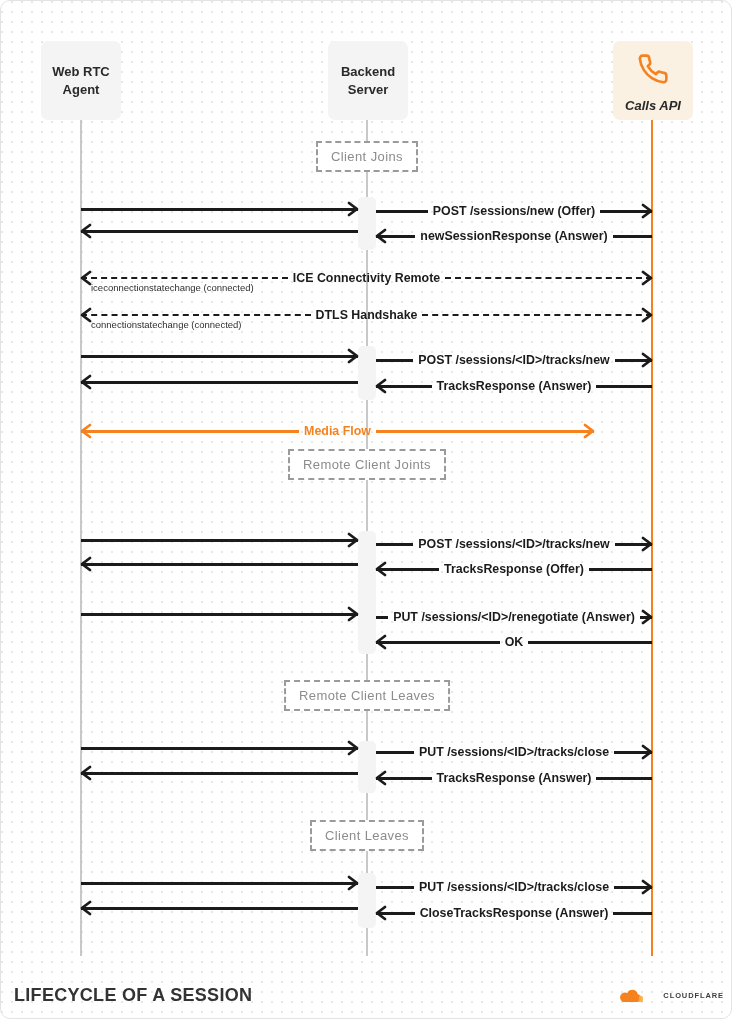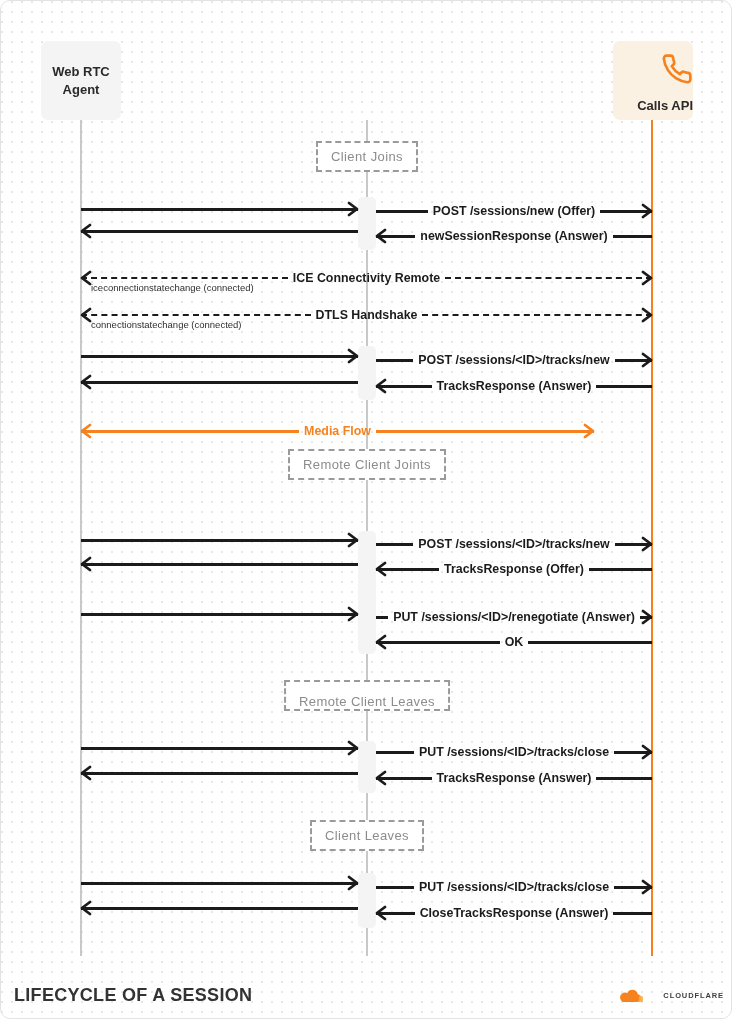--- a/index.html
+++ b/index.html
@@ -7,28 +7,28 @@
     position:relative;width:732px;height:1019px;box-sizing:border-box;
     border:1px solid #e3e3e4;border-radius:10px;overflow:hidden;
     background-color:#ffffff;
     background-image:radial-gradient(#e7e7e8 1.2px, transparent 1.45px);
     background-size:10px 10px;background-position:6px 6px;
     font-family:"Liberation Sans", sans-serif;
   }
   
   .actor{
     position:absolute;top:40px;width:80px;height:79px;border-radius:7px;
-    background:#f4f4f5;display:flex;flex-direction:column;align-items:flex-end;justify-content:center;
+    background:#f4f4f5;display:flex;flex-direction:column;align-items:center;justify-content:center;
     font-weight:bold;font-size:13px;line-height:1.35;color:#2a2a2a;text-align:center;z-index:6;
   }
   .actor.agent{left:40px;}
   .actor.backend{left:327px;}
   .actor.calls{left:612px;background:#fbf1e2;justify-content:flex-start;padding-top:10px;box-sizing:border-box;}
   .actor.calls .phone{margin-top:2px;}
-  .actor.calls .lbl{margin-top:7px;}
+  .actor.calls .lbl{margin-top:7px;font-style:italic;}
   
   .lifeline{position:absolute;top:119px;width:2px;height:836px;z-index:1;}
   .lifeline.gray{background:#c8c8c9;}
   .lifeline.accent{background:#f6821f;}
   .ll-agent{left:79px;} .ll-backend{left:365px;} .ll-calls{left:650px;}
   
   .activation{position:absolute;left:357px;width:18px;background:#f4f4f5;border-radius:5px;z-index:2;}
   
   .section{
     position:absolute;transform:translateX(-50%);left:366px;height:31px;box-sizing:border-box;
@@ -66,21 +66,21 @@
       <div class="activation" style="top: 740px; height: 52px;"></div>
       <div class="activation" style="top: 872px; height: 55px;"></div>
     </div>
   <div id="sections-layer">
       <div class="section" style="top: 140px;">
         <span>Client Joins</span>
       </div>
       <div class="section" style="top: 448px; align-items: center;">
         <span>Remote Client Joints</span>
       </div>
-      <div class="section" style="top: 679px; align-items: flex-end;">
+      <div class="section" style="top: 679px;">
         <span>Remote Client Leaves</span>
       </div>
       <div class="section" style="top: 819px;">
         <span>Client Leaves</span>
       </div>
     </div>
   <div id="messages-layer">
       <div class="msg" style="left: 80px; width: 277px; top: 196px;">
         <div class="line"></div>
         <svg width="15" height="16" viewBox="0 0 15 16" class="head r">
@@ -275,20 +275,23 @@
       <div class="msg" style="left: 80px; width: 277px; top: 895px;">
         <div class="line"></div>
         <svg width="15" height="16" viewBox="0 0 15 16" class="head l">
           <polyline points="11,2 3,8 11,14" fill="none" stroke="currentColor" stroke-width="2.8" stroke-linecap="round" stroke-linejoin="round"></polyline>
         </svg>
       </div>
     </div>
 
   <div class="actor agent">
     <span>Web RTC Agent</span>
+  </div>
+  <div class="actor backend">
+    <span>Backend Server</span>
   </div>
   <div class="actor calls">
     <span class="phone">
       <svg width="32" height="32" viewBox="0 0 24 24" fill="none" stroke="#f6821f" stroke-width="2" stroke-linecap="round" stroke-linejoin="round">
         <path d="M22 16.92v3a2 2 0 0 1-2.18 2 19.79 19.79 0 0 1-8.63-3.07 19.5 19.5 0 0 1-6-6 19.79 19.79 0 0 1-3.07-8.67A2 2 0 0 1 4.11 2h3a2 2 0 0 1 2 1.72 12.84 12.84 0 0 0 .7 2.81 2 2 0 0 1-.45 2.11L8.09 9.91a16 16 0 0 0 6 6l1.27-1.27a2 2 0 0 1 2.11-.45 12.84 12.84 0 0 0 2.81.7A2 2 0 0 1 22 16.92z"></path>
       </svg>
     </span>
     <span class="lbl">Calls API</span>
   </div>
 

